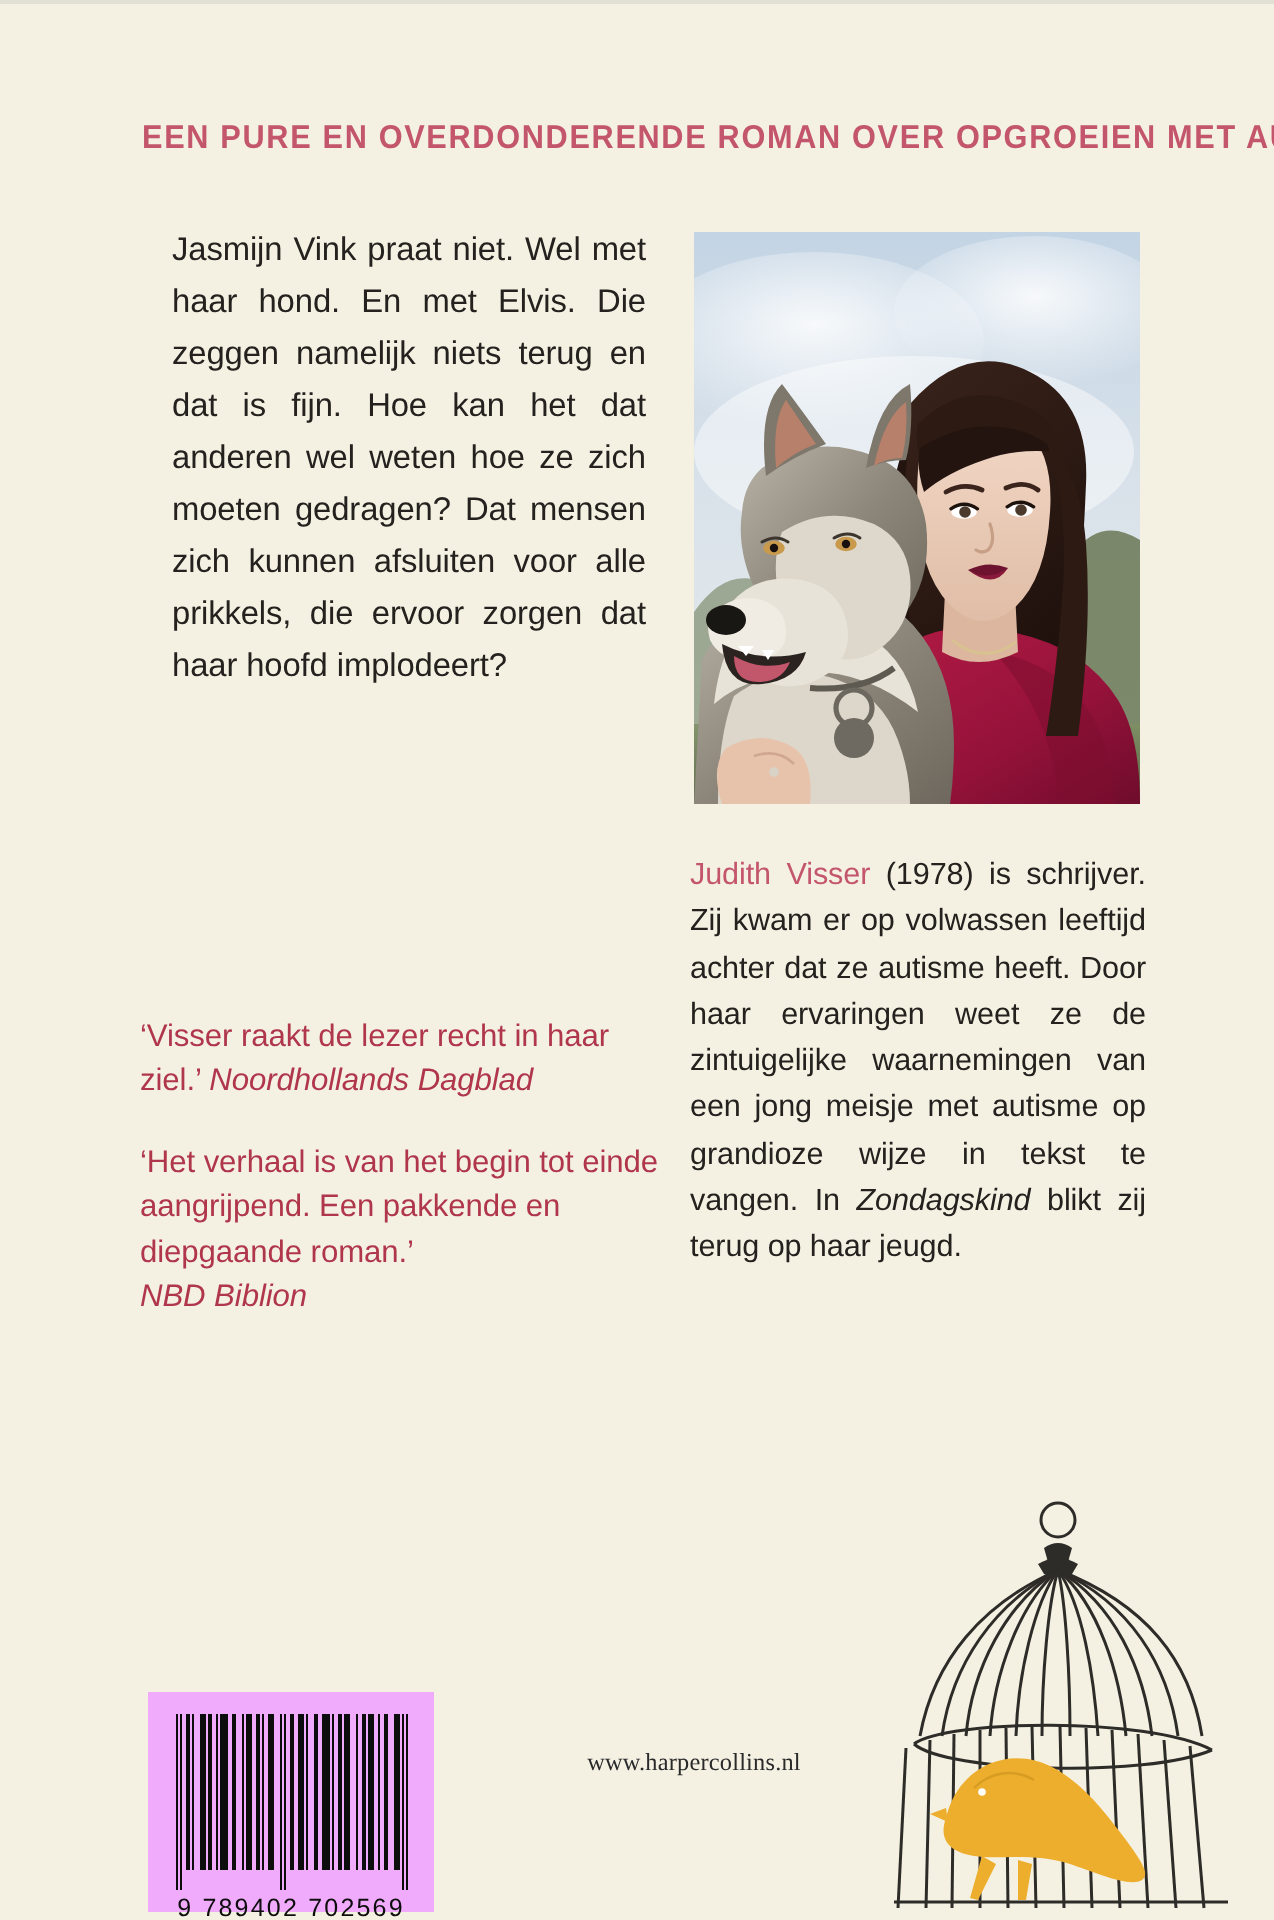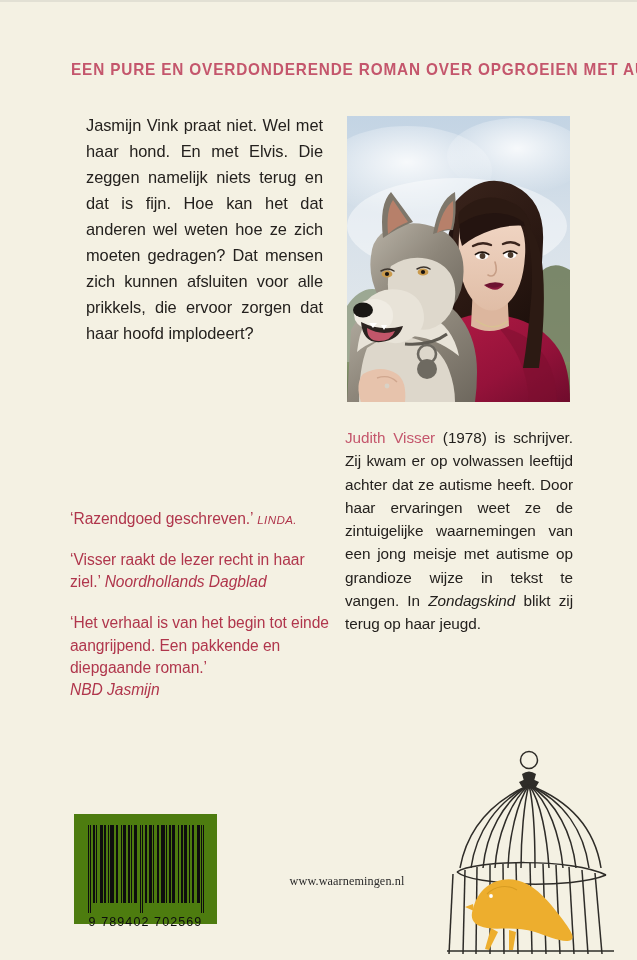--- a/index.html
+++ b/index.html
@@ -99,24 +99,24 @@
     text-align: justify;
     letter-spacing: -0.05px;
   }
   .bio .author-name { color: #c4566c; }
   .bio em { font-style: italic; }
 
   
   .barcode-box {
     position: absolute;
     left: 74px;
-    top: 812px;
+    top: 844px;
     width: 143px;
     height: 110px;
-    background: #4d7c0f;
+    background: #f0abfc;
     box-sizing: border-box;
     padding: 11px 10px 4px 10px;
   }
   .bars {
     height: 78px;
     width: 100%;
     display: flex;
     align-items: stretch;
     justify-content: center;
   }
@@ -176,23 +176,22 @@
 
 <div class="cover">
 
   <div class="headline">EEN PURE EN OVERDONDERENDE ROMAN OVER OPGROEIEN MET AUTISME</div>
 
   <div class="left-col">
     <p class="blurb">Jasmijn Vink praat niet. Wel met haar hond. En met Elvis. Die zeggen namelijk niets terug en dat is fijn. Hoe kan het dat anderen wel weten hoe ze zich moeten gedragen? Dat mensen zich kunnen afsluiten voor alle prikkels, die ervoor zorgen dat haar hoofd implodeert?</p>
   </div>
 
   <div class="quotes">
-    <p class="quote"><span>‘Razendgoed geschreven.’</span> <span class="src-sc">LINDA.</span></p>
     <p class="quote"><span>‘Visser raakt de lezer recht in haar ziel.’</span> <span class="src">Noordhollands Dagblad</span></p>
-    <p class="quote"><span>‘Het verhaal is van het begin tot einde aangrijpend. Een pakkende en diepgaande roman.’</span><br><span class="src">NBD Jasmijn</span></p>
+    <p class="quote"><span>‘Het verhaal is van het begin tot einde aangrijpend. Een pakkende en diepgaande roman.’</span><br><span class="src">NBD Biblion</span></p>
   </div>
 
   <div class="photo">
     <svg width="223" height="286" viewBox="0 0 223 286" xmlns="http://www.w3.org/2000/svg" aria-hidden="true">
       <defs>
         <linearGradient id="sky" x1="0" y1="0" x2="0" y2="1">
           <stop offset="0%" stop-color="#c3d4e4"></stop>
           <stop offset="45%" stop-color="#d9e2ea"></stop>
           <stop offset="100%" stop-color="#e8ecec"></stop>
         </linearGradient>
@@ -372,21 +371,21 @@
         <i class="w2"></i>
         <i class="sp0"></i>
       <i class="w0 guard"></i>
         <i class="sp0"></i>
         <i class="w0 guard"></i>
     </div>
     <div class="isbn-digits">9  789402  702569</div>
   </div>
 
   <div class="publisher">
-    <div class="publisher-url">www.waarnemingen.nl</div>
+    <div class="publisher-url">www.harpercollins.nl</div>
   </div>
 
   <div class="birdcage">
     <svg width="194" height="218" viewBox="0 0 194 218" xmlns="http://www.w3.org/2000/svg" aria-hidden="true">
       <g fill="none" stroke="#2e2c28" stroke-width="1.5">
 
         <circle cx="86" cy="16" r="8.5"></circle>
 
         <path d="M79 30 q7 -5 14 0 l-2 7 q-5 3 -10 0 z" fill="#2e2c28" stroke="none"></path>
         <path d="M76 38 q10 -6 20 0 l-3 5 q-7 3 -14 0 z" fill="#2e2c28" stroke="none"></path>

